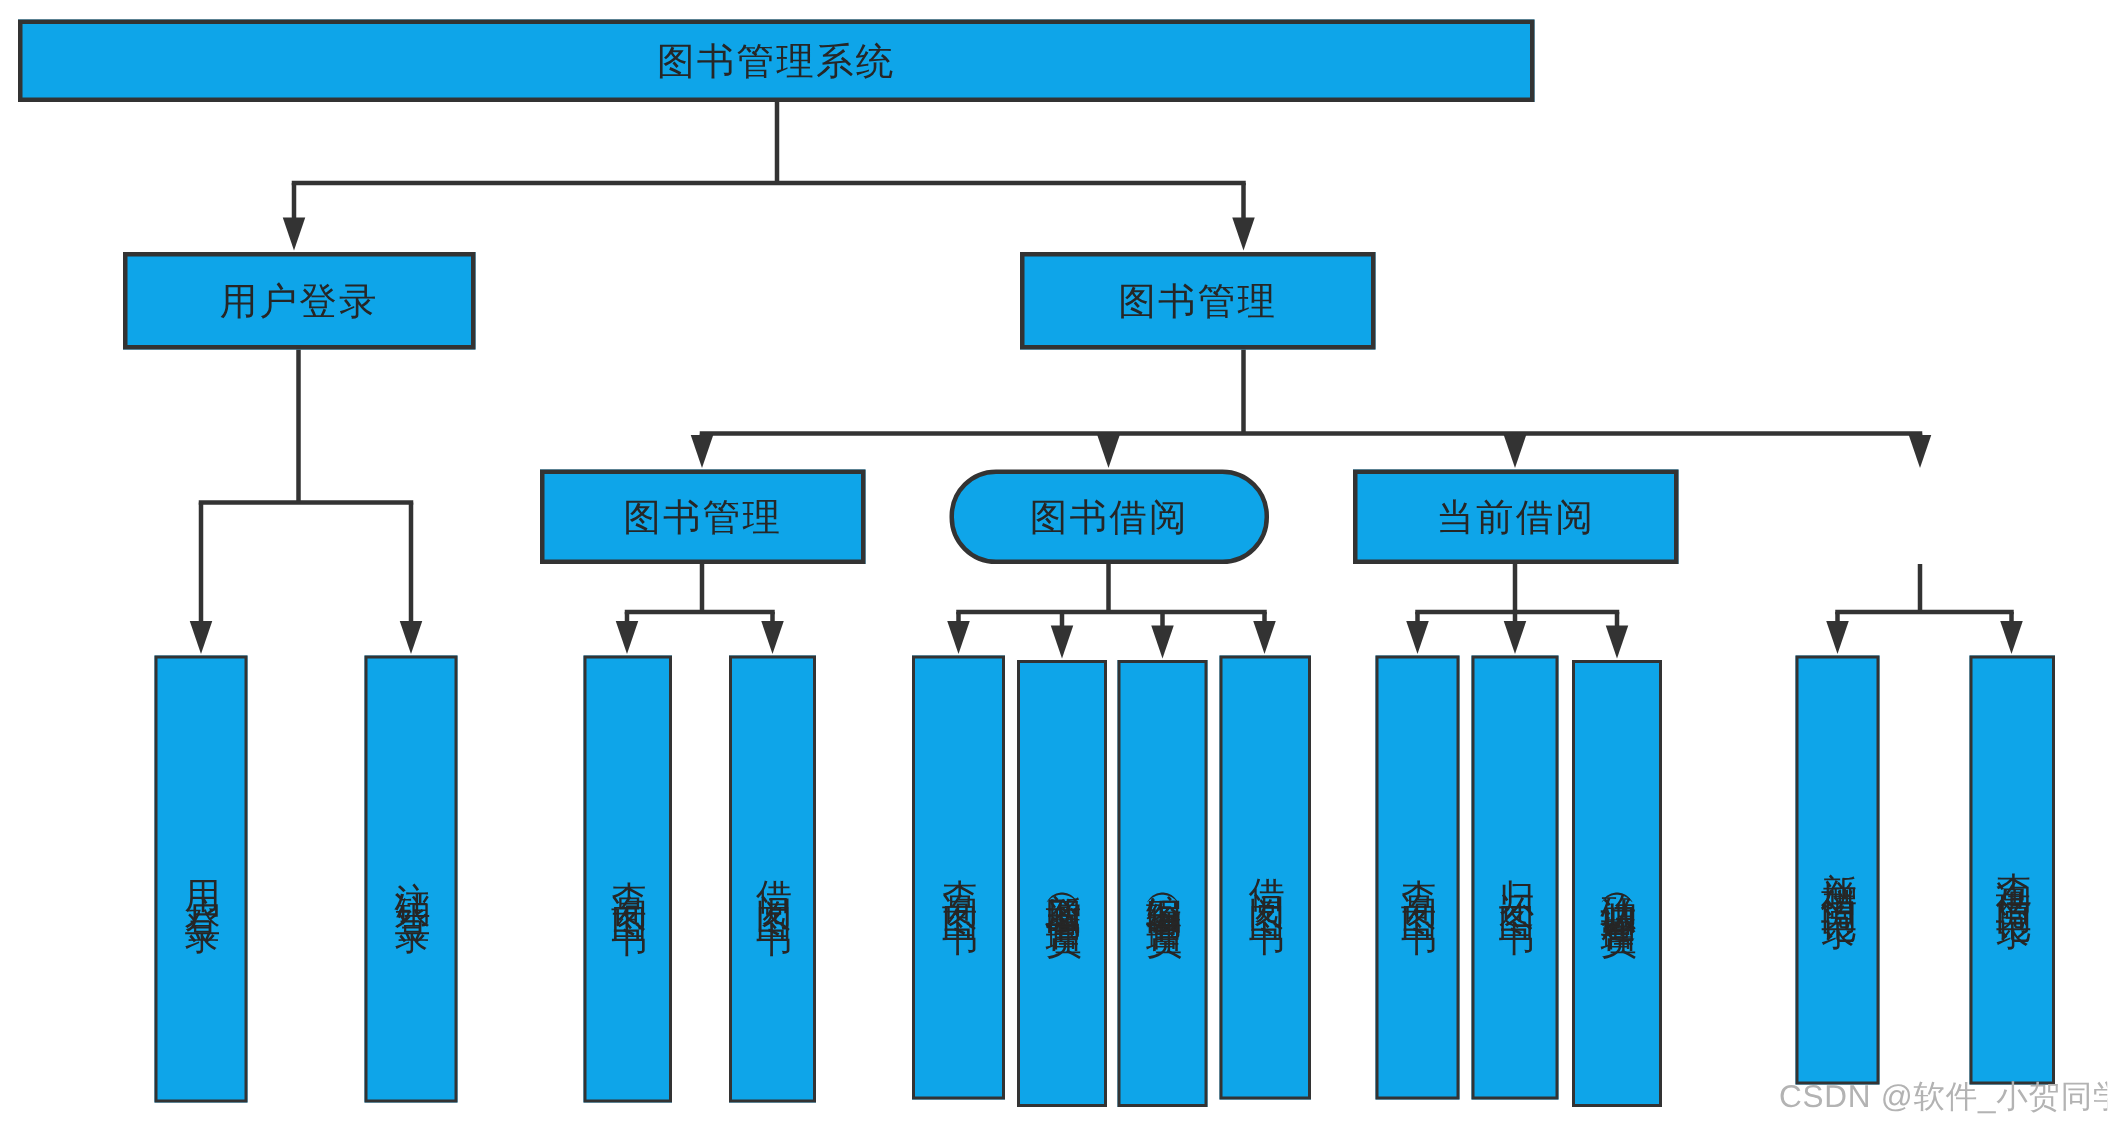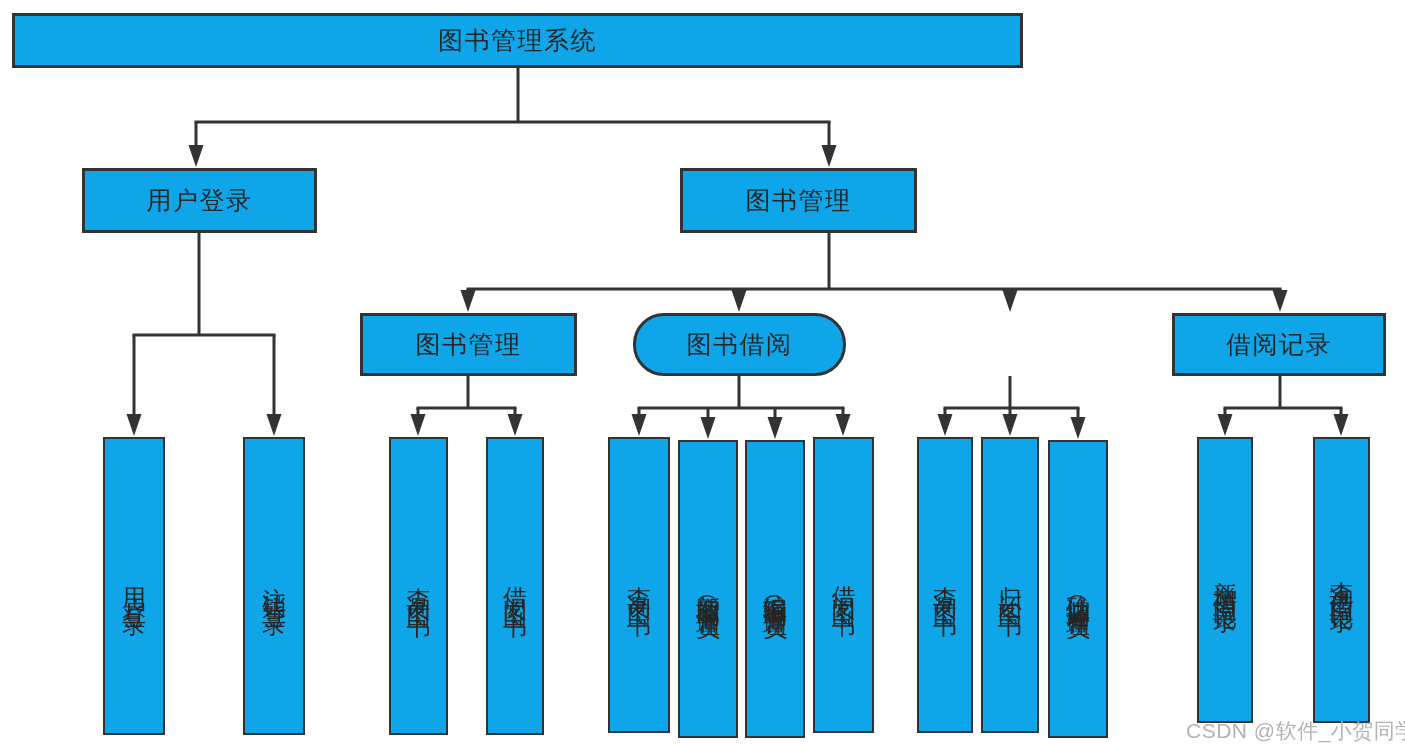--- a/index.html
+++ b/index.html
@@ -148,21 +148,21 @@
     </g>
   </svg>
 
   <div class="node hnode" style="left:12px; top:13px; width:1011px; height:55px;">图书管理系统</div>
 
   <div class="node hnode" style="left:82px; top:168px; width:235px; height:65px;">用户登录</div>
   <div class="node hnode" style="left:680px; top:168px; width:237px; height:65px;">图书管理</div>
 
   <div class="node hnode" style="left:360px; top:313px; width:217px; height:63px;">图书管理</div>
   <div class="node hnode" style="left:633px; top:313px; width:213px; height:63px;border-radius:31px;">图书借阅</div>
-  <div class="node hnode" style="left:1172px; top:313px; width:214px; height:63px;">借阅记录</div>
+  <div class="node hnode" style="left:902px; top:313px; width:217px; height:63px;">当前借阅</div>
 
   <div class="node vnode" style="left:103px; top:437px; width:62px; height:298px;">用户登录</div>
   <div class="node vnode" style="left:243px; top:437px; width:62px; height:298px;">注销登录</div>
 
   <div class="node vnode" style="left:389px; top:437px; width:59px; height:298px;">查询图书</div>
   <div class="node vnode" style="left:486px; top:437px; width:58px; height:298px;">借阅图书</div>
 
   <div class="node vnode" style="left:608px; top:437px; width:62px; height:296px;">查询图书</div>
   <div class="node vnode tight" style="left:678px; top:440px; width:60px; height:298px;">新增图书（管理员）</div>
   <div class="node vnode tight" style="left:745px; top:440px; width:60px; height:298px;">编辑图书（管理员）</div>

